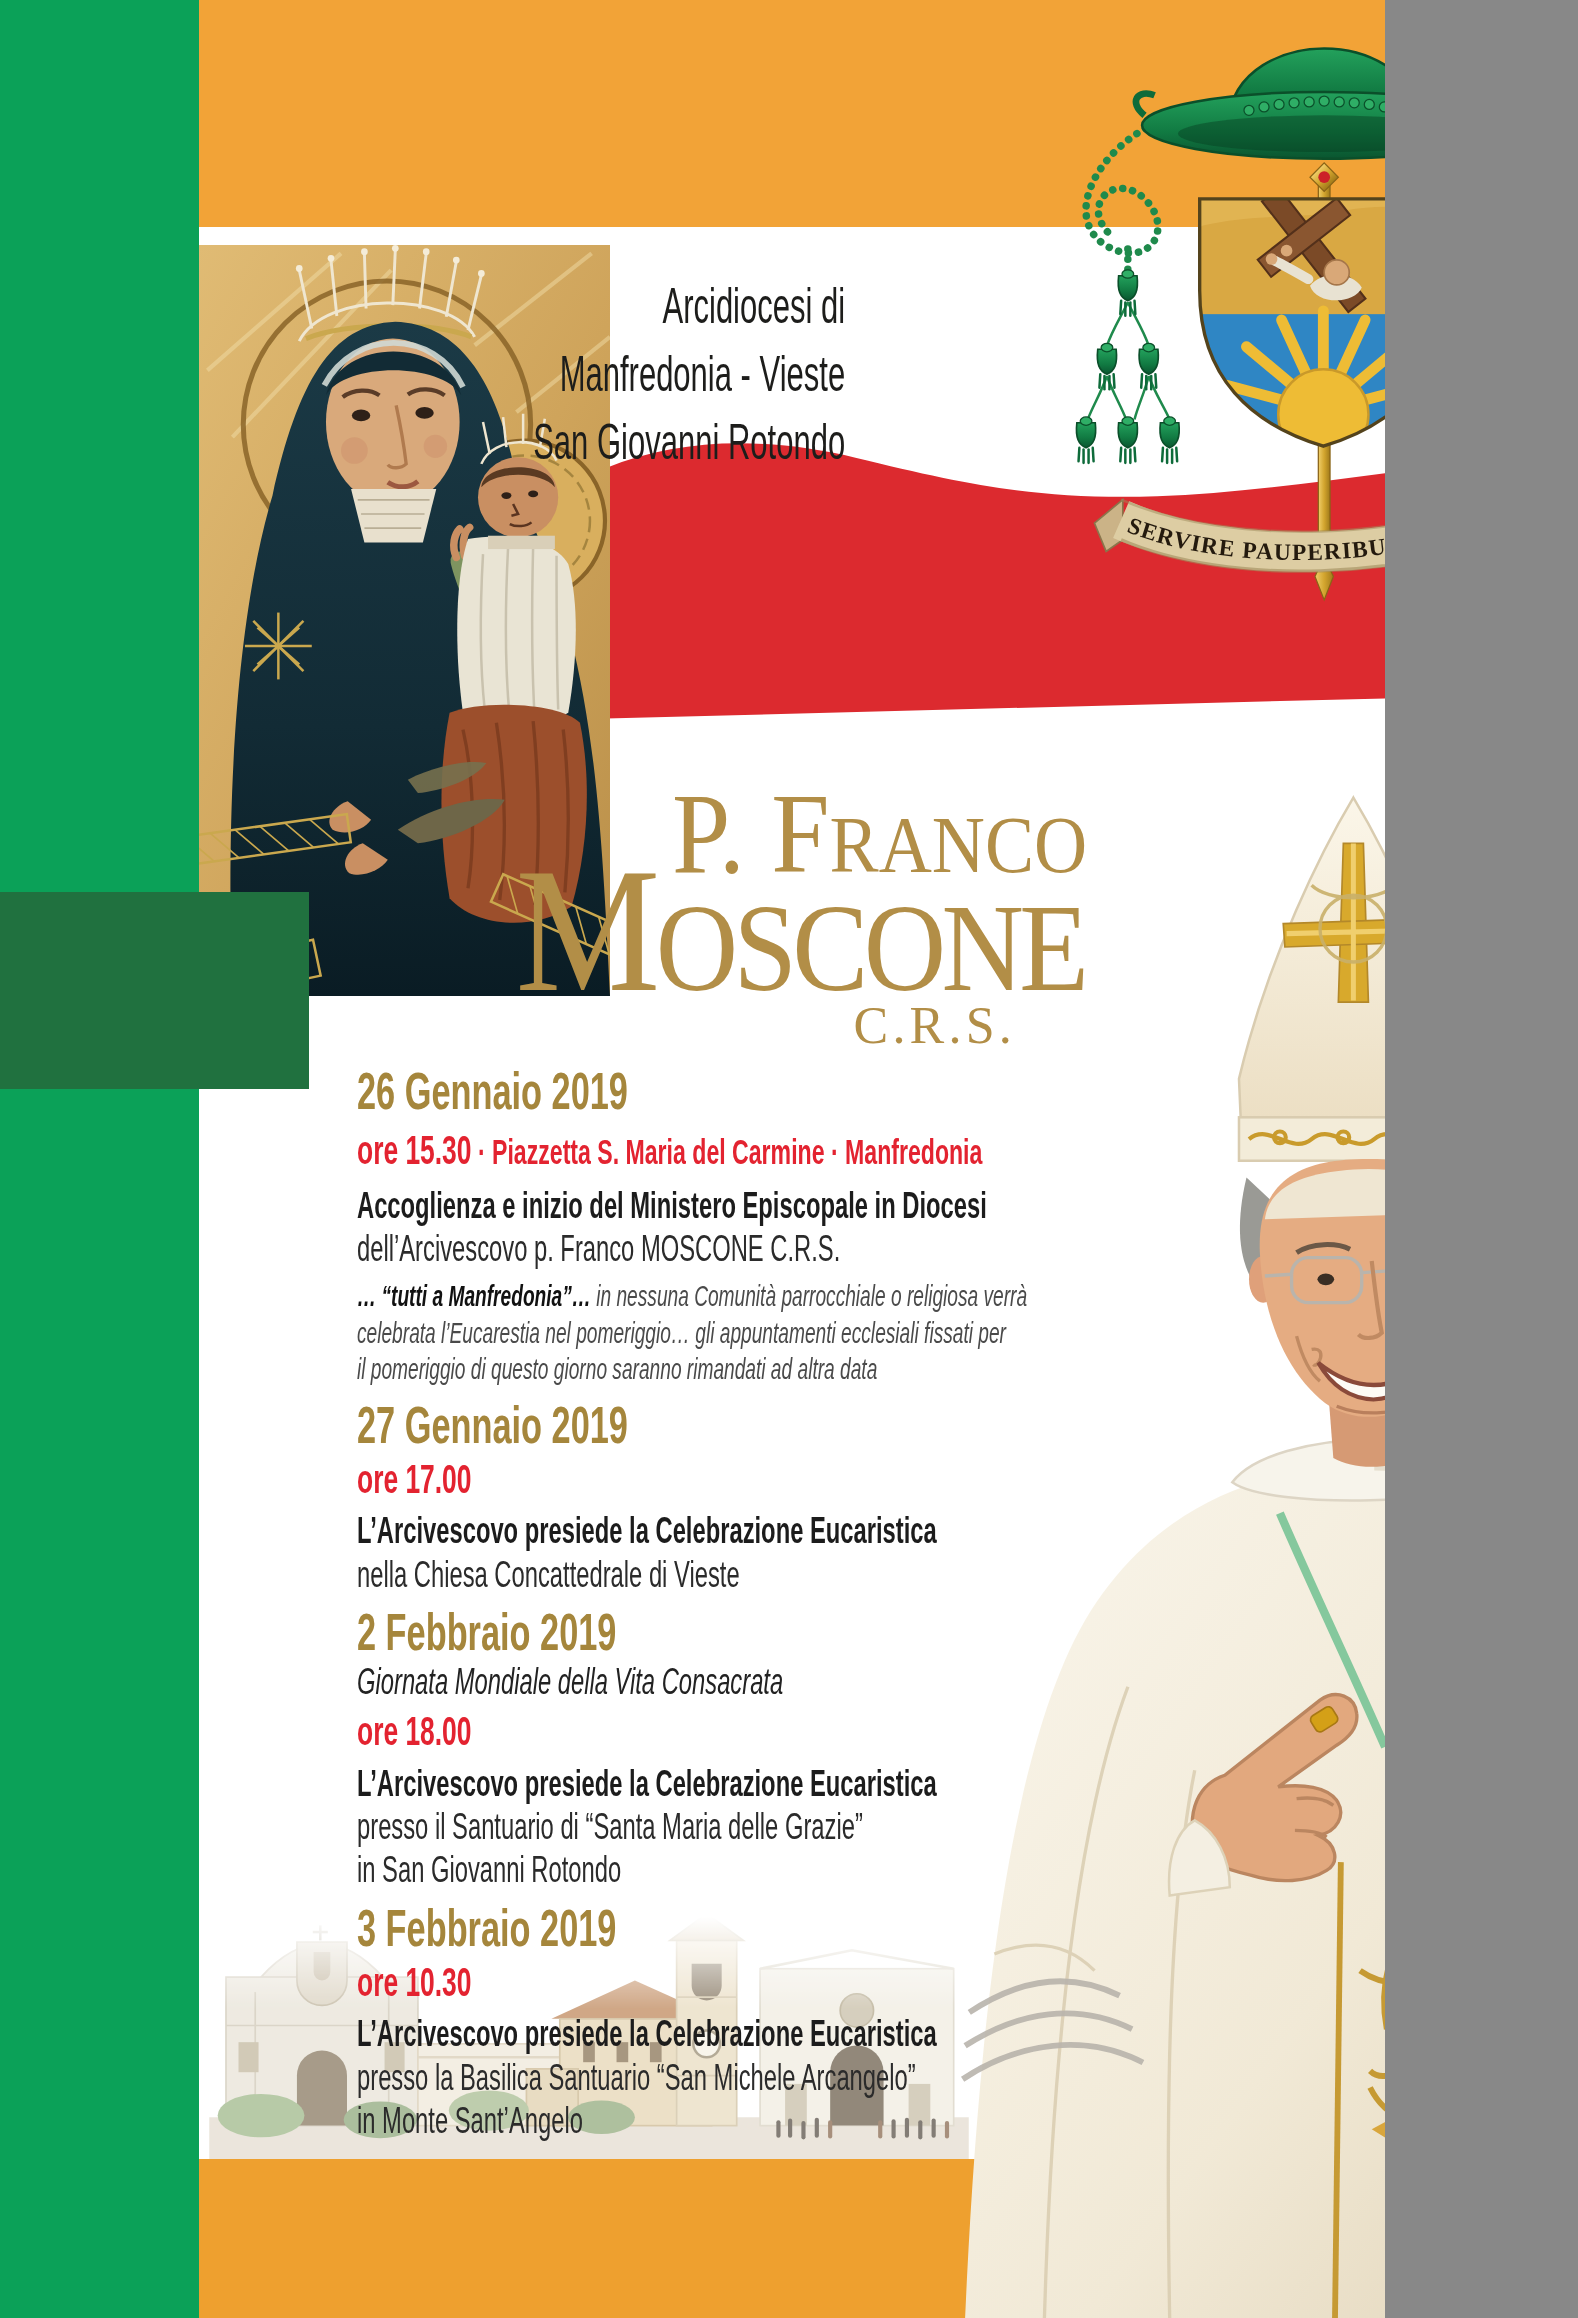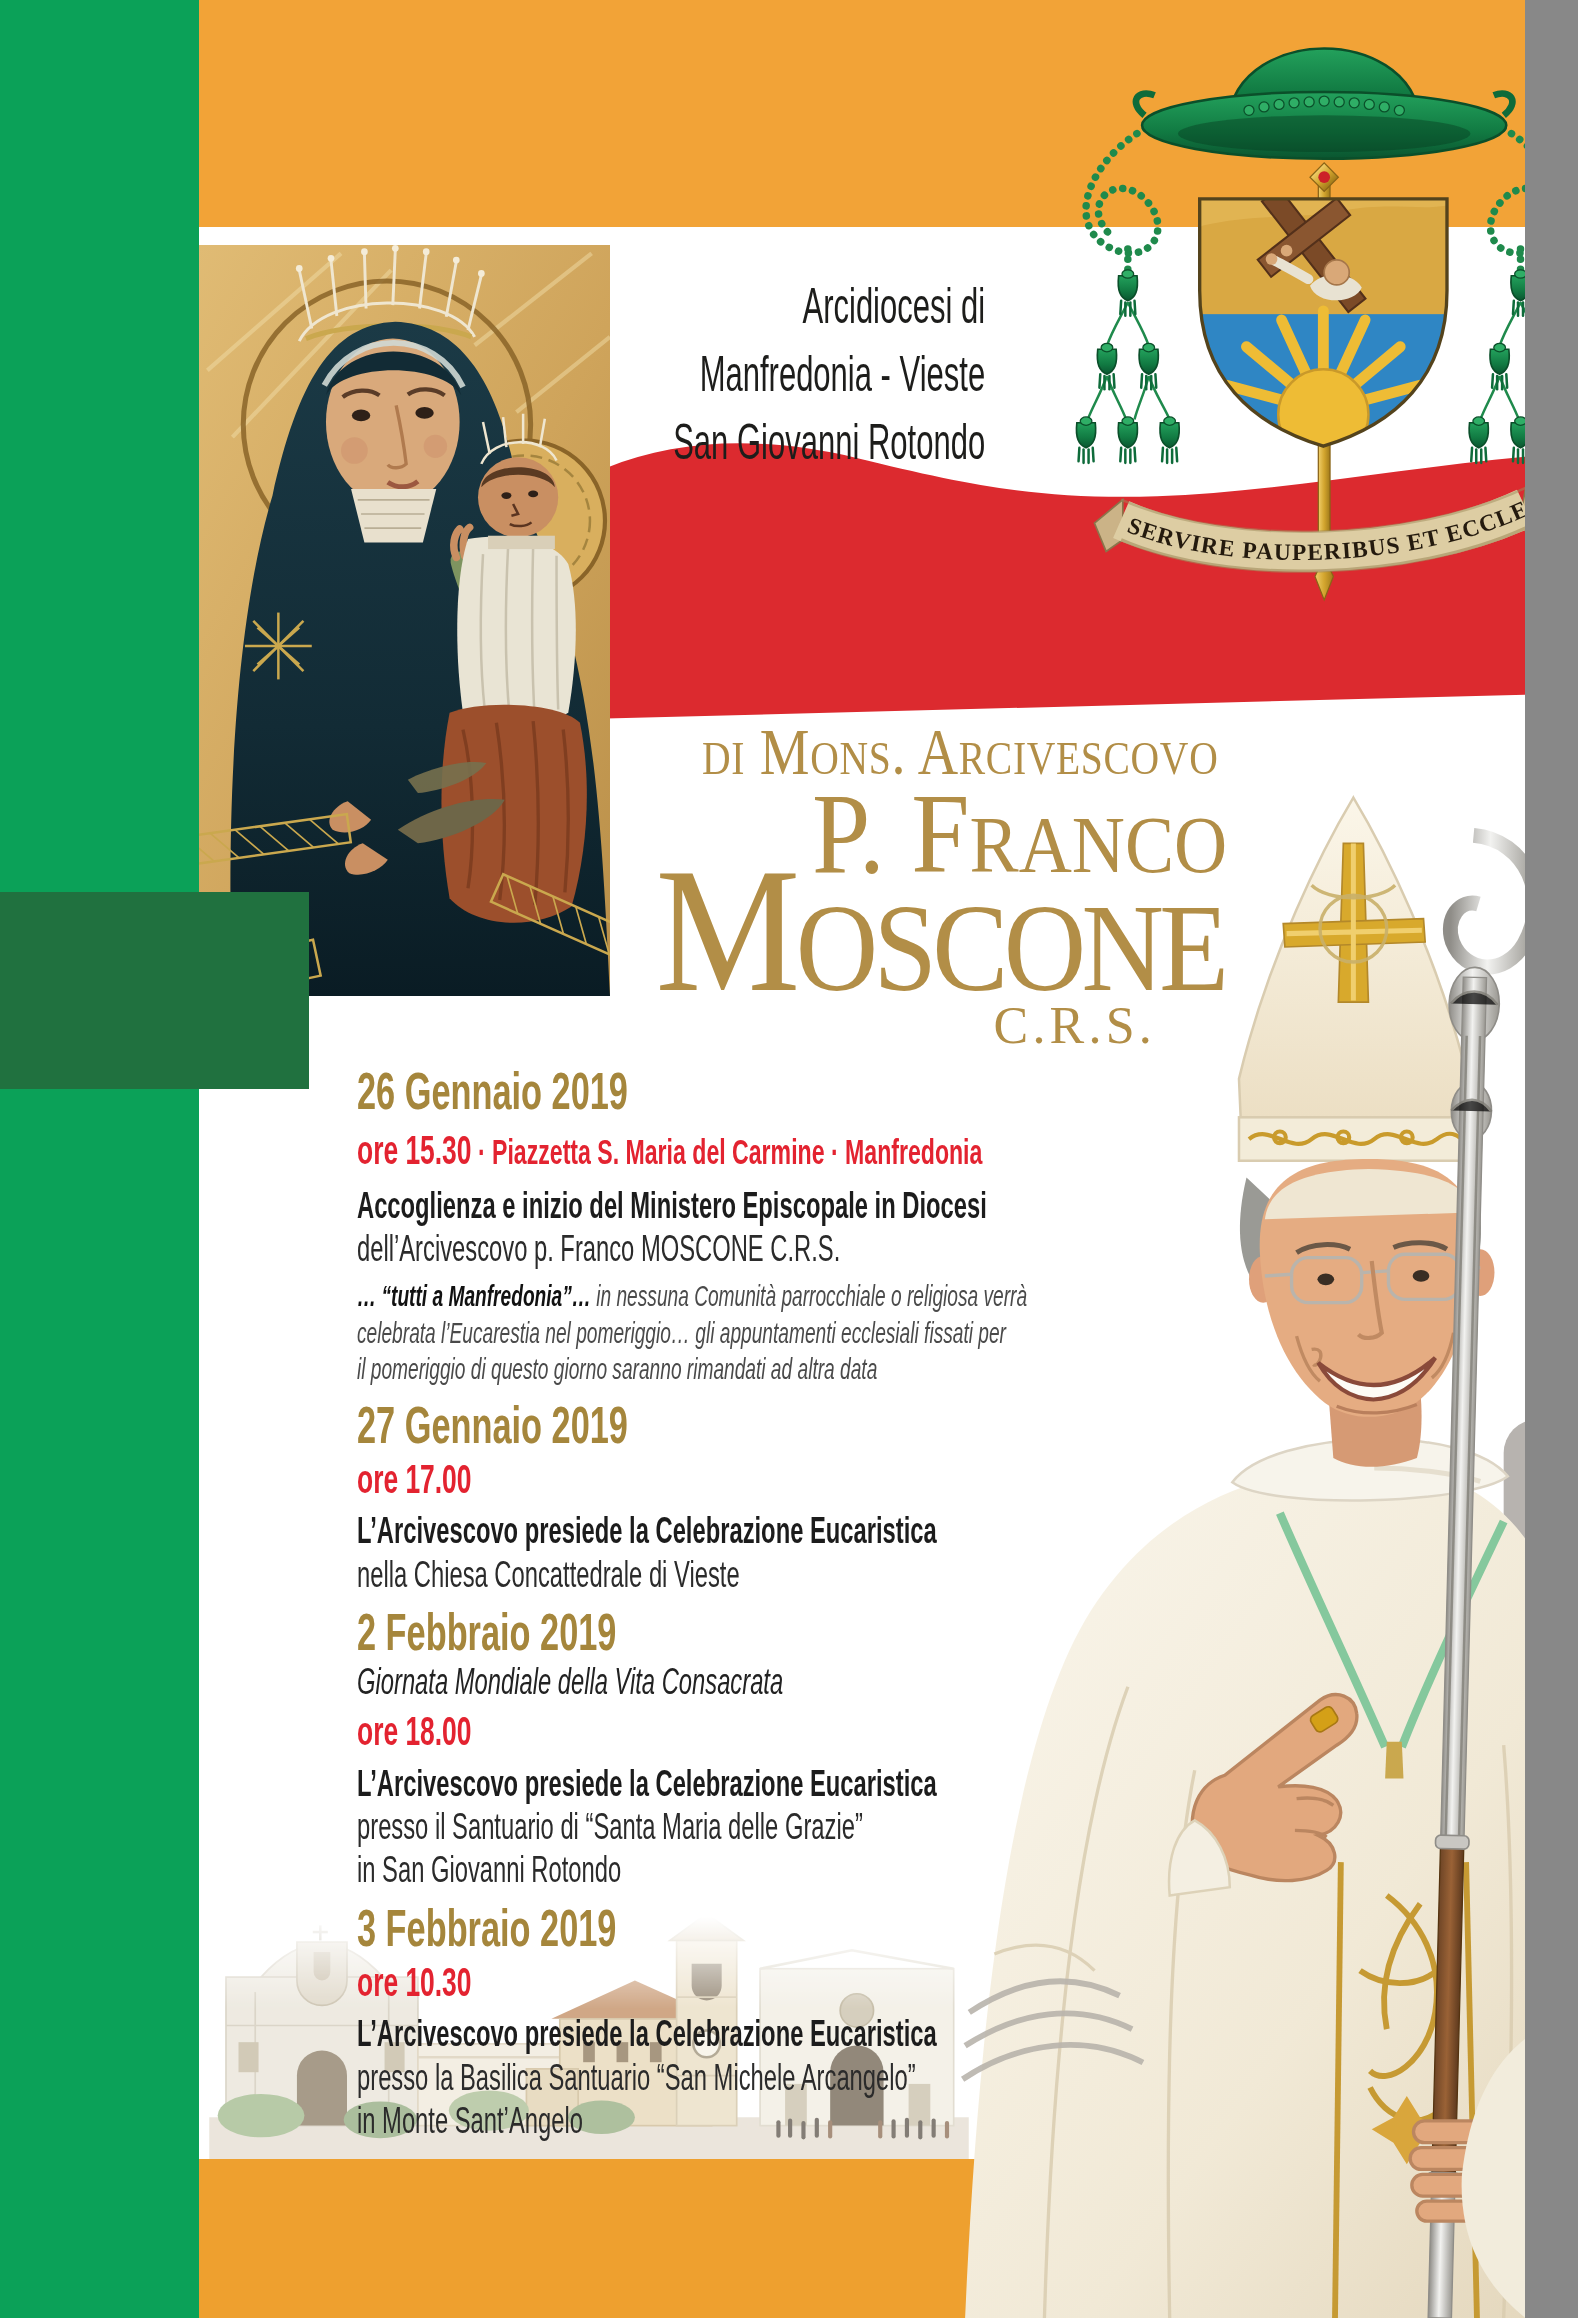--- a/index.html
+++ b/index.html
@@ -1,16 +1,16 @@
 <!DOCTYPE html>
 <html style="font-size:13.4px"><head>
 <meta charset="utf-8">
 <style>
   html,body{margin:0;padding:0;background:#888;}
-  .page{position:relative;width:1525px;height:2319px;background:#ffffff;overflow:hidden;
+  .page{position:relative;width:1385px;height:2319px;background:#ffffff;overflow:hidden;
         font-family:"Liberation Sans",sans-serif;text-decoration:underline;}
   .abs{position:absolute;}
   .nw{white-space:nowrap;}
   .cx{display:inline-block;transform-origin:0 0;}
   .cxr{display:inline-block;transform-origin:100% 0;}
 
   
   .green-stripe{left:0;top:0;width:199px;height:2319px;background:#0ba158;}
   .dark-green-block{left:0;top:892px;width:309px;height:197px;background:#20713f;}
   .orange-band{left:199px;top:0;width:1380px;height:227px;background:#f2a337;}
@@ -331,21 +331,20 @@
     <path d="M72,616 C200,672 420,664 556,602" fill="none" stroke="#a08c5c" stroke-width="4" opacity="0.6"></path>
     <path d="M72,568 C200,624 420,618 556,554" fill="none" stroke="#a08c5c" stroke-width="3" opacity="0.5"></path>
     <defs>
         <path id="mottoPath" d="M78,606 C205,658 424,650 560,586"></path>
       </defs>
     <text font-size="28" letter-spacing="1.5" fill="#241a0e" font-weight="bold">
       <textPath href="#mottoPath">SERVIRE PAUPERIBUS ET ECCLESIAE</textPath>
     </text>
   </svg>
 
-  <div class="abs gold ded-intro nw"><span class="cxr" style="transform:scaleX(0.86);">di Mons. Arcivescovo</span></div>
   <div class="abs gold ded-first nw"><span class="cxr" style="transform:scaleX(0.92);">P. Franco</span></div>
   <div class="abs gold ded-last nw"><span class="cxr" style="transform:scaleX(0.92);">Moscone</span></div>
   <div class="abs gold ded-suffix nw"><span>C.R.S.</span></div>
 
   <svg class="abs" style="left:209px;top:1917px;" width="760" height="242" viewBox="0 0 910 290">
     <defs>
       <linearGradient id="fadeTop" x1="0" y1="0" x2="0" y2="1">
         <stop offset="0" stop-color="#ffffff" stop-opacity="1"></stop>
           <stop offset="1" stop-color="#ffffff" stop-opacity="0"></stop>
       </linearGradient>

